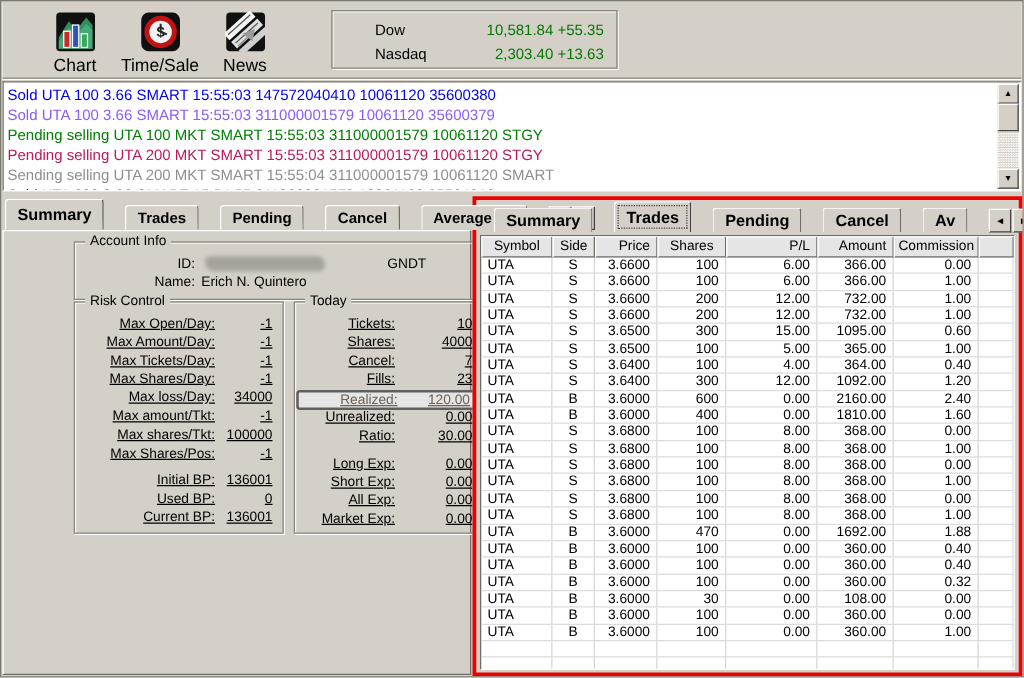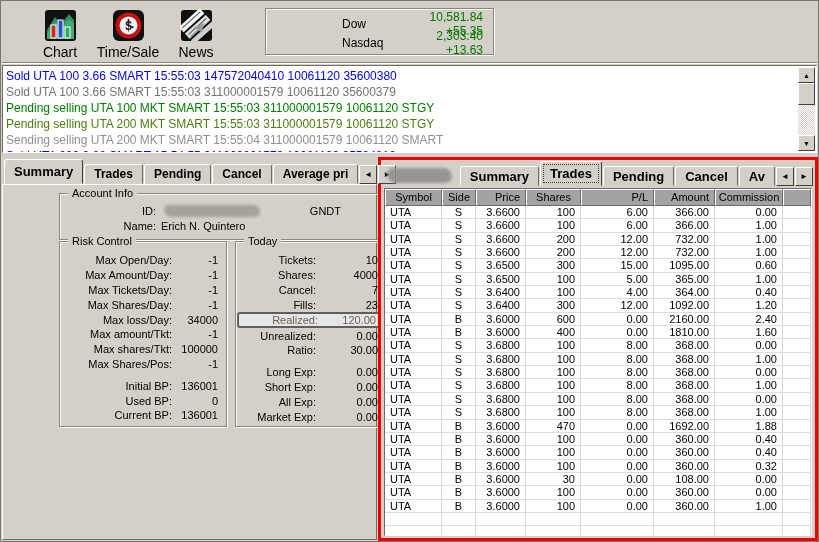--- a/index.html
+++ b/index.html
@@ -16,21 +16,21 @@
   .toolbar { position:absolute; left:1px; top:1px; right:1px; height:61px;
              border-bottom:1px solid #8a877c; box-shadow:0 1px 0 #fff;
              display:flex; align-items:flex-start; padding:7px 0 0 24px; }
   .toolbtn { display:flex; flex-direction:column; align-items:center; width:68px; cursor:default; }
   .toolbtn .ticon { width:33px; height:33px; }
   .toolbtn .tlabel { margin-top:2px; font-size:14px; }
   .quotebox { position:absolute; left:264px; top:7px; width:229px; height:47px;
               border:1px solid #8a877c; box-shadow:1px 1px 0 #ffffff, inset 1px 1px 0 rgba(255,255,255,.8);
               padding:5px 10px 0 34px; }
   .quote-row { display:flex; height:19px; align-items:center; font-size:12px; }
-  .qname { width:70px;margin-left:42px; }
+  .qname { width:70px; }
   .qval { flex:1; text-align:right; color:#007800; }
 
   
   .log { position:absolute; left:1px; top:64px; right:1px; height:88px;
          background:#ffffff; border:1px solid; border-color:#6e6c64 #fff #fff #6e6c64;
          overflow:hidden; padding:2px 22px 0 3px; }
   .log-line { font-size:12px; line-height:16px; white-space:nowrap; }
   .vscroll { position:absolute; top:66px; right:3px; width:17px; height:84px;
              background:repeating-conic-gradient(#ffffff 0 25%, #d4d0c8 0 50%) 0 0/2px 2px; }
   .sbtn { width:17px; height:16px; display:flex; align-items:center; justify-content:center;
@@ -38,21 +38,21 @@
   .sthumb { width:17px; height:22px; }
   .sbtn.down { position:absolute; bottom:0; }
 
   
   .left-panel { position:absolute; left:0; top:155px; width:377px; bottom:0; }
   .right-panel { position:absolute; left:377px; top:156px; right:0; bottom:0;
                  border:3px solid #ee0000; background:#d4d0c8; }
 
   
   .tabbar { display:flex; align-items:flex-end; height:28px; padding-left:3px; position:relative; z-index:2; }
-  .tab { height:20px; padding:2px 9px 0 9px; margin-right:1px;
+  .tab { height:20px; padding:2px 9px 0 9px; margin-right:17px;
          border:1px solid; border-color:#ffffff #6e6c64 transparent #ffffff;
          border-radius:3px 3px 0 0; background:#d4d0c8;
          font-weight:bold; font-size:12px; white-space:nowrap; cursor:default; }
   .tab.active { height:25px; padding-top:4px; font-size:13px; border-color:#ffffff #404040 transparent #ffffff; }
   .tab-arrows { display:flex; margin-left:auto; margin-right:2px; gap:1px; }
   .arrowbtn { width:18px; height:19px; display:flex; align-items:center; justify-content:center;
               font-size:8px; }
 
   
   .tabpage { position:absolute; left:1px; right:1px; top:28px; bottom:1px;
@@ -64,41 +64,41 @@
   .gb-account { left:8px; top:8px; width:329px; height:47px; padding-top:9px; }
   .acct-row { display:flex; align-items:center; height:15px; font-size:11px; }
   .acct-k { width:96px; text-align:right; }
   .acct-v { margin-left:5px; }
   .gndt { margin-left:auto; margin-right:46px; }
   .blur-blob { width:96px; height:12px; margin-left:8px; background:#9d9a93;
                border-radius:7px 10px 8px 12px; filter:blur(1.5px); opacity:.85; }
 
   .gb-risk { left:8px; top:56px; width:168px; height:186px; padding:11px 0 0 0; }
   .gb-today { left:184px; top:56px; width:152px; height:186px; padding:11px 0 0 0; }
-  .kv { display:flex; align-items:center; height:14.8px; font-size:11px; padding:0 8px 0 4px; }
+  .kv { display:flex; align-items:flex-start; height:14.8px; font-size:11px; padding:0 8px 0 4px;text-decoration:underline; }
   .kv .k { text-align:right; }
   .kv .v { flex:1; text-align:right; }
   .gb-risk .k { width:108px; }
   .gb-today .k { width:76px; }
   .kv.gap { margin-top:7px; }
   .kv.hl { background:#e5e5e5; border:2px solid #5f5f5f; border-radius:3px;
            margin:0 1px; padding:0 7px 0 3px; height:16px; color:#6e6152; }
 
   
   .rp-tabbar { height:26px; padding-left:4px; }
   .rp-blob { width:104px; height:15px; align-self:center; margin:4px 8px 0 2px;
              background:#8f8f8f; border-radius:8px 11px 9px 12px; filter:blur(1.5px); opacity:.9; }
   .rp-tabbar .tab { font-size:13px; }
   .rp-tabbar .tab.active { outline:1px dotted #404040; outline-offset:-4px; }
 
   .ttable { position:absolute; left:3px; right:3px; top:28px; bottom:2px;
             background:#ffffff; border:1px solid; border-color:#6e6c64 #fff #fff #6e6c64;
             overflow:hidden; }
   .thead { display:flex; height:17px; }
-  .th { background:#a3a3a3; border:1px solid; border-color:#ffffff #6e6c64 #6e6c64 #ffffff;
+  .th { background:#e5e5e5; border:1px solid; border-color:#ffffff #6e6c64 #6e6c64 #ffffff;
         font-size:11px; line-height:15px; text-align:center; overflow:hidden; white-space:nowrap; }
   .trow { display:flex; height:13.35px; }
   .td { font-size:11px; line-height:13px; border-right:1px solid #d6d6d6; border-bottom:1px solid #dcdcdc;
         overflow:hidden; white-space:nowrap; }
   .c1 { width:57px; } .c2 { width:34px; } .c3 { width:50px; } .c4 { width:55px; }
   .c5 { width:73px; } .c6 { width:61px; } .c7 { width:68px; } .c8 { flex:1; }
   .td.c1 { text-align:left; padding-left:5px; }
   .td.c2 { text-align:center; }
   .td.c3, .td.c4, .td.c5, .td.c6, .td.c7 { text-align:right; padding-right:5px; }
   .th.c3, .th.c5, .th.c6 { text-align:right; padding-right:5px; }
@@ -164,25 +164,25 @@
       <div class="quote-row">
         <span class="qname">Nasdaq</span>
         <span class="qval">2,303.40 +13.63</span>
       </div>
     </div>
 
   <div class="log">
 
       <div class="log-line" style="color: rgb(0, 0, 238);">Sold UTA 100 3.66 SMART 15:55:03 147572040410 10061120   35600380</div>
 
-      <div class="log-line" style="color: #737373;">Sold UTA 100 3.66 SMART 15:55:03 311000001579 10061120   35600379</div>
+      <div class="log-line" style="color: #8b5cf6;">Sold UTA 100 3.66 SMART 15:55:03 311000001579 10061120   35600379</div>
 
       <div class="log-line" style="color: rgb(0, 128, 0);">Pending selling UTA 100 MKT SMART 15:55:03 311000001579 10061120   STGY</div>
 
-      <div class="log-line" style="color: #4d7c0f;">Pending selling UTA 200 MKT SMART 15:55:03 311000001579 10061120   STGY</div>
+      <div class="log-line" style="color: #be185d;">Pending selling UTA 200 MKT SMART 15:55:03 311000001579 10061120   STGY</div>
 
       <div class="log-line" style="color: rgb(143, 143, 143);">Sending selling UTA 200 MKT SMART 15:55:04 311000001579 10061120 SMART</div>
 
       <div class="log-line" style="color: rgb(0, 0, 238);">Sold UTA 200 3.66 SMART 15:54:55 311000001579 10061120   35594812</div>
     </div>
   <div class="vscroll">
     <div class="sbtn btn3d">
         <span>▲</span>
       </div>
     <div class="sthumb btn3d"></div>

